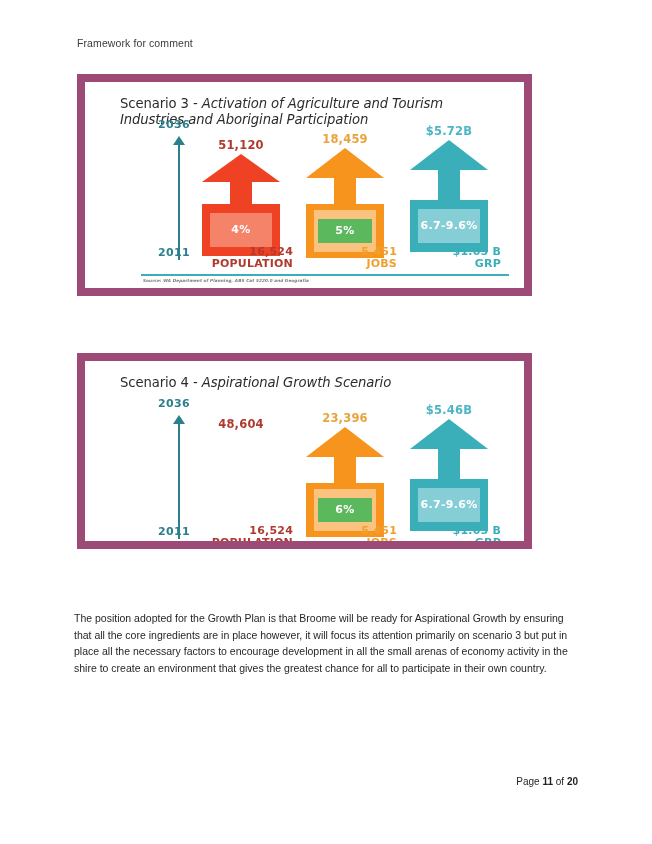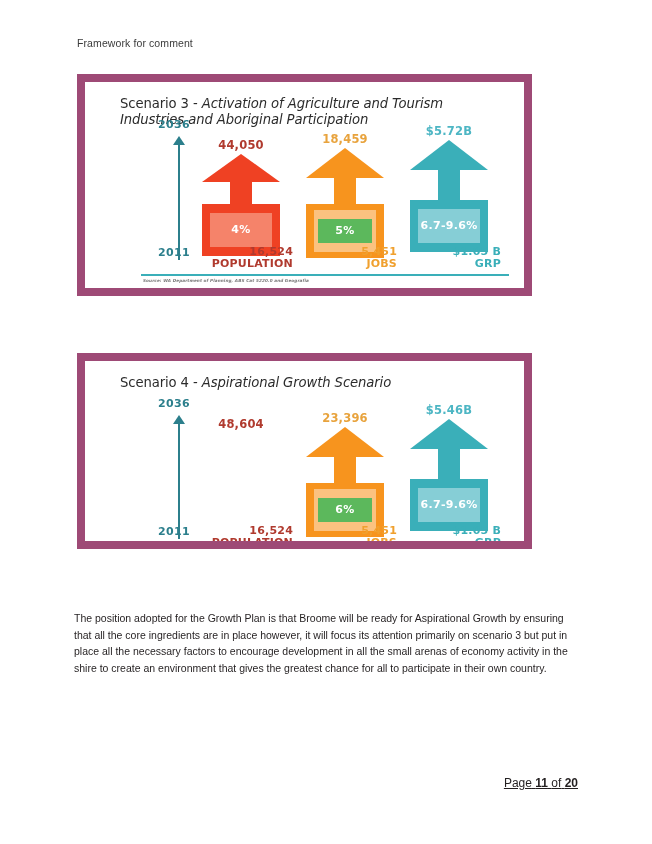--- a/index.html
+++ b/index.html
@@ -271,23 +271,22 @@
     text-align: left;
   }
 
   
   .page-footer {
     position: absolute;
     left: 0;
     top: 776px;
     width: 578px;
     text-align: right;
-    font-size: 12px;
+    font-size: 10px;
     color: #231f20;
-    text-decoration: underline;
   }
   .page-footer .pf-num { font-weight: bold; }
 </style>
 </head>
 <body>
 
 <div class="page-header">Framework for comment</div>
 
 <div class="infographic-frame frame-1">
   <div class="infographic-inner">
@@ -299,21 +298,21 @@
     <div class="year-axis">
       <div class="year-top">2036</div>
       <div class="axis-arrowhead"></div>
       <div class="axis-line"></div>
       <div class="year-bottom">2011</div>
     </div>
 
     <div class="arrow-row">
 
       <div class="arrow-col col-0">
-        <div class="top-value">44,050</div>
+        <div class="top-value">51,120</div>
         <div class="big-arrow arrow-red">
           <div class="arrow-head"></div>
           <div class="arrow-shaft"></div>
           <div class="arrow-body">
             <div class="inner-panel">4%</div>
           </div>
         </div>
         <div class="bottom-value">
           <span>16,524</span>
           <span class="b-sub">POPULATION</span>

